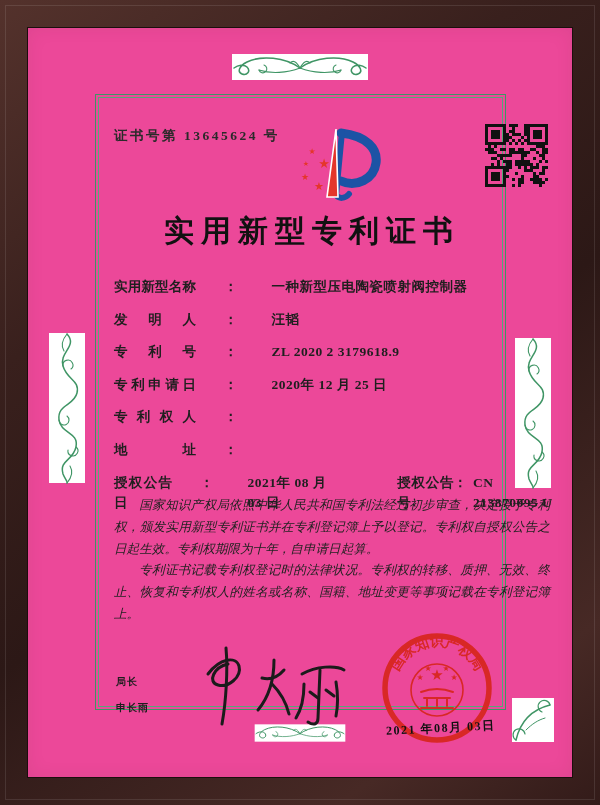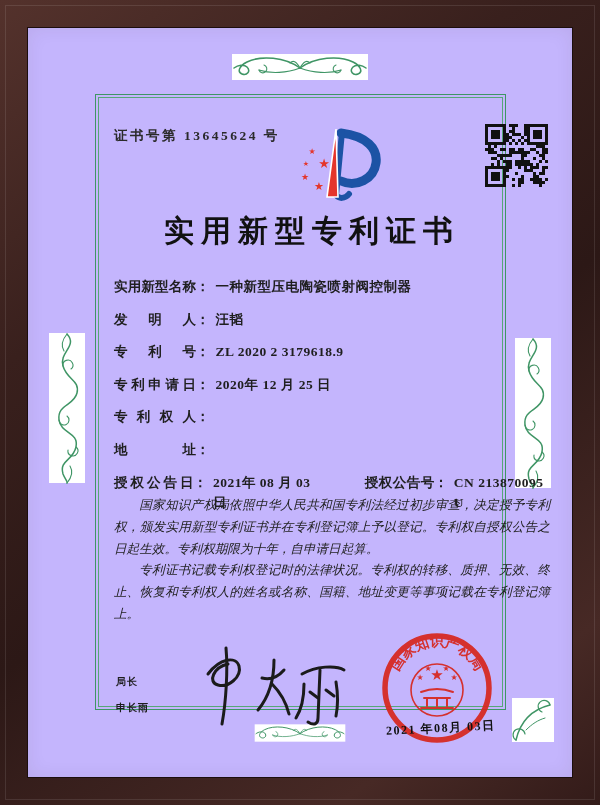--- a/index.html
+++ b/index.html
@@ -1,32 +1,32 @@
 <!DOCTYPE html>
 <html><head>
 <meta charset="utf-8">
 <style>
   html,body{margin:0;padding:0;background:#888;}
   .stage{position:relative;width:600px;height:805px;font-family:"Liberation Serif","DejaVu Serif",serif;overflow:hidden;}
   
   .frame{position:absolute;inset:0;background:linear-gradient(145deg,#54322c 0%,#39201d 30%,#2c1816 55%,#472925 85%,#331b19 100%);}
   .frame::after{content:"";position:absolute;inset:5px;border:1px solid rgba(255,255,255,.10);}
-  .page{position:absolute;left:28px;top:28px;right:28px;bottom:28px;background:#c4b5fd;box-shadow:0 0 0 1px #1c0e0d, inset 0 0 18px rgba(60,40,30,.08);}
+  .page{position:absolute;left:28px;top:28px;right:28px;bottom:28px;background:#ec4899;box-shadow:0 0 0 1px #1c0e0d, inset 0 0 18px rgba(60,40,30,.08);}
   
   .gborder{position:absolute;left:67px;top:66px;right:66px;bottom:67px;border:1.8px solid #3f9565;}
   .gborder .inner{position:absolute;inset:2.4px;border:1px solid #57a778;}
   .orn{position:absolute;overflow:visible;}
   
   .certno{position:absolute;left:86px;top:99px;font-size:13.5px;letter-spacing:2.5px;color:#2a2a2a;font-weight:600;}
   .logo{position:absolute;left:253px;top:95px;}
   .qr{position:absolute;left:457px;top:96px;}
   .title{position:absolute;left:0;right:0;top:183px;text-align:center;font-size:30px;font-weight:bold;letter-spacing:7px;color:#111;padding-left:24px;}
   
   .fields{position:absolute;left:86px;top:249px;width:440px;display:flex;flex-direction:column;gap:12.6px;}
-  .frow{display:flex;align-items:baseline;font-size:13.5px;font-weight:600;color:#1f1f1f;line-height:20px;}
+  .frow{display:flex;align-items:baseline;font-size:13.5px;font-weight:600;color:#1f1f1f;line-height:20px;gap:28px;}
   .flabel{display:inline-block;width:82px;text-align:justify;text-align-last:justify;}
   .fcolon{margin-right:6px;}
   .fvalue{letter-spacing:.5px;}
   .fpair2{margin-left:40px;display:flex;align-items:baseline;}
   .fpair2 .flabel{width:72px;}
   
   .paras{position:absolute;left:86px;top:467px;width:436px;font-size:12.6px;line-height:1.73;color:#222;font-style:italic;text-align:justify;}
   .paras p{margin:0;text-indent:2em;}
   
   .commish{position:absolute;left:88px;top:641px;font-size:10px;color:#1d1d1d;line-height:26px;font-weight:600;letter-spacing:1px;}

